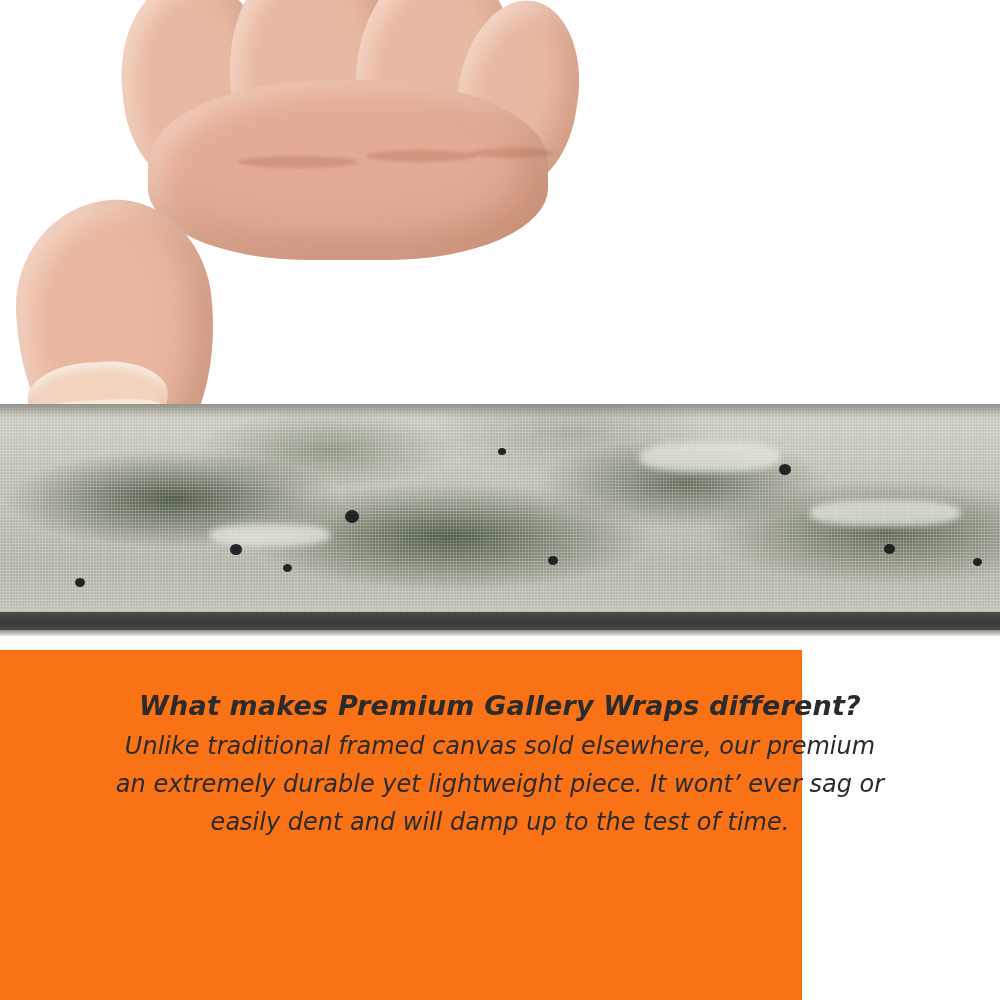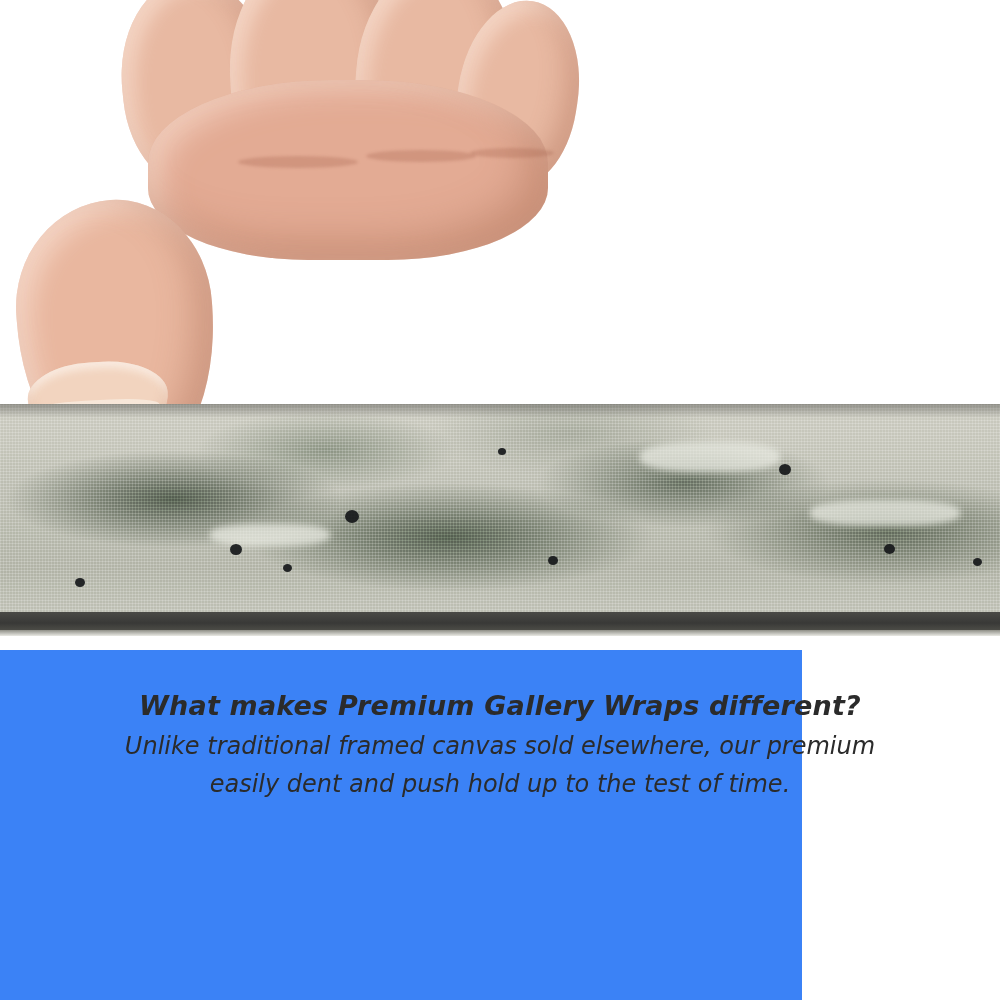--- a/index.html
+++ b/index.html
@@ -11,21 +11,21 @@
     width: 1000px;
     height: 1000px;
     overflow: hidden;
     font-family: "DejaVu Sans", sans-serif;
   }
 
   .page {
     position: relative;
     width: 802px;
     height: 1000px;
-    background: #3b82f6;
+    background: #f97316;
   }
 
   
   .photo {
     position: absolute;
     left: 0;
     top: 0;
     width: 1000px;
     height: 650px;
     overflow: hidden;
@@ -241,16 +241,17 @@
       <div class="speck" style="left:498px; top:44px; width:8px; height:7px;"></div>
     </div>
 
     <div class="slab-bottom"></div>
     <div class="slab-bottom-edge"></div>
   </div>
 
   <div class="caption">
     <h2>What makes Premium Gallery Wraps different?</h2>
     <p>Unlike traditional framed canvas sold elsewhere, our premium</p>
-    <p>easily dent and push hold up to the test of time.</p>
+    <p>an extremely durable yet lightweight piece. It wont’ ever sag or</p>
+    <p>easily dent and will damp up to the test of time.</p>
   </div>
 
 </div>
 
 </body></html>

